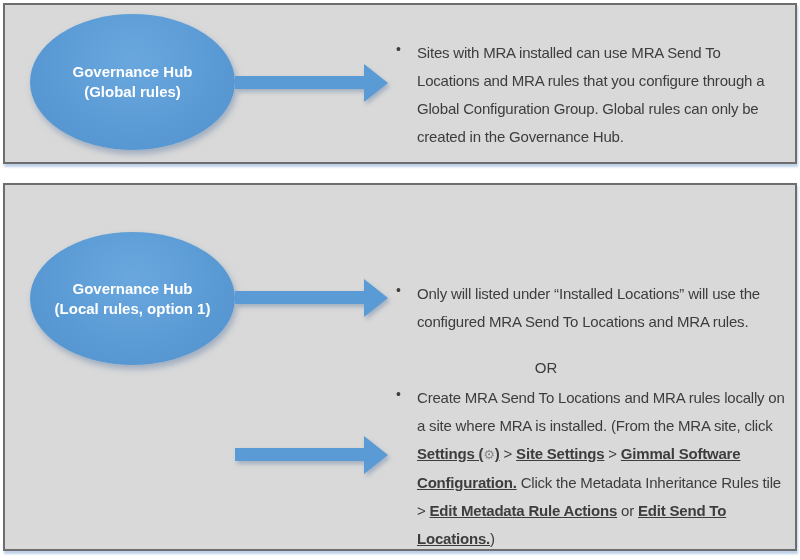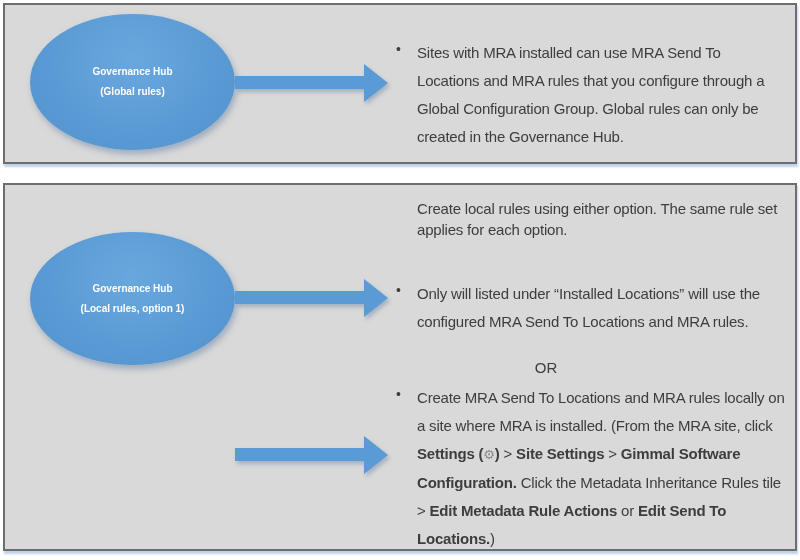--- a/index.html
+++ b/index.html
@@ -30,21 +30,21 @@
     position: absolute;
     border-radius: 50%;
     background: radial-gradient(ellipse at 50% 35%, #69a7de 0%, #5b9bd5 55%, #5190cc 100%);
     box-shadow: 2px 4px 6px rgba(110, 135, 170, 0.55);
     display: flex; align-items: center; justify-content: center;
     text-align: center;
   }
   .etext {
     color: #ffffff;
     font-weight: bold;
-    font-size: 10px;
+    font-size: 15px;
     line-height: 20px;
     white-space: pre-line;
     padding: 0 14px;
   }
   .e1 { left: 25px; top: 9px;   width: 205px; height: 136px; }
   .e2 { left: 25px; top: 47px;  width: 205px; height: 133px; }
   .e3 { left: 25px; top: 205px; width: 205px; height: 133px; }
 
   .arrow {
     position: absolute;
@@ -89,21 +89,21 @@
     color: var(--body-text);
     letter-spacing: -0.2px;
   }
   .or {
     position: absolute;
     left: 391px; top: 172px; width: 300px;
     text-align: center;
     font-size: 15px; line-height: 21px;
     color: var(--body-text);
   }
-  .seg-b { font-weight: bold; }
+  .seg-b { font-weight: bold; text-decoration: underline; }
   .gear-ic {
     color: #8a8a8a;
     font-size: 13px;
     font-family: "DejaVu Sans", sans-serif;
   }
 </style>
 </head>
 <body>
 
 <div>
@@ -114,21 +114,20 @@
 (Global rules)</span>
     </div>
     <div class="arrow a1"></div>
     <div class="bullet-row b1">
       <span class="dot">•</span>
       <div class="btext">Sites with MRA installed can use MRA Send To Locations and MRA rules that you configure through a Global Configuration Group. Global rules can only be created in the Governance Hub.</div>
     </div>
   </section>
 
   <section class="panel panel2">
-    <div class="intro">Create local rules using either option. The same rule set applies for each option.</div>
 
     <div class="ellipse e2">
       <span class="etext">Governance Hub
 (Local rules, option 1)</span>
     </div>
     <div class="arrow a2"></div>
     <div class="bullet-row b2">
       <span class="dot">•</span>
       <div class="btext">Only will listed under “Installed Locations” will use the configured MRA Send To Locations and MRA rules.</div>
     </div>

